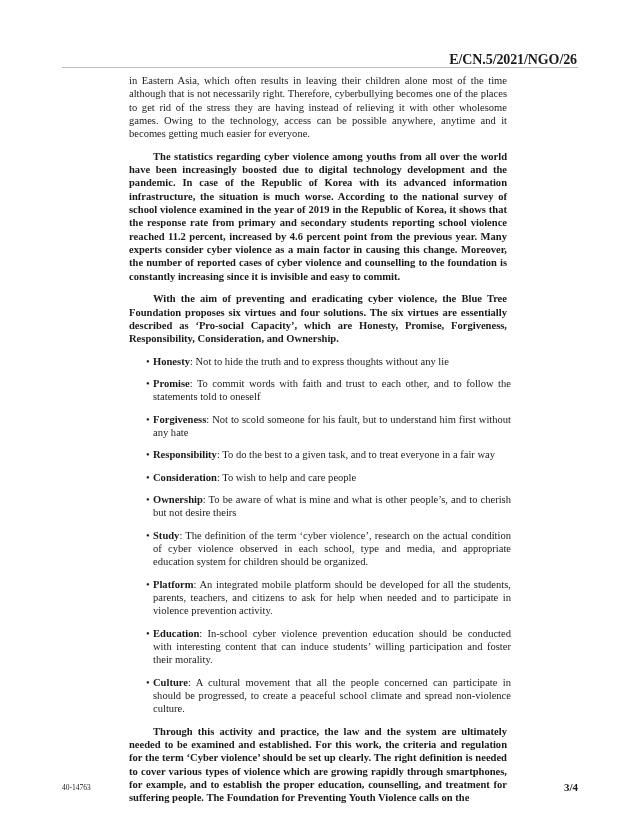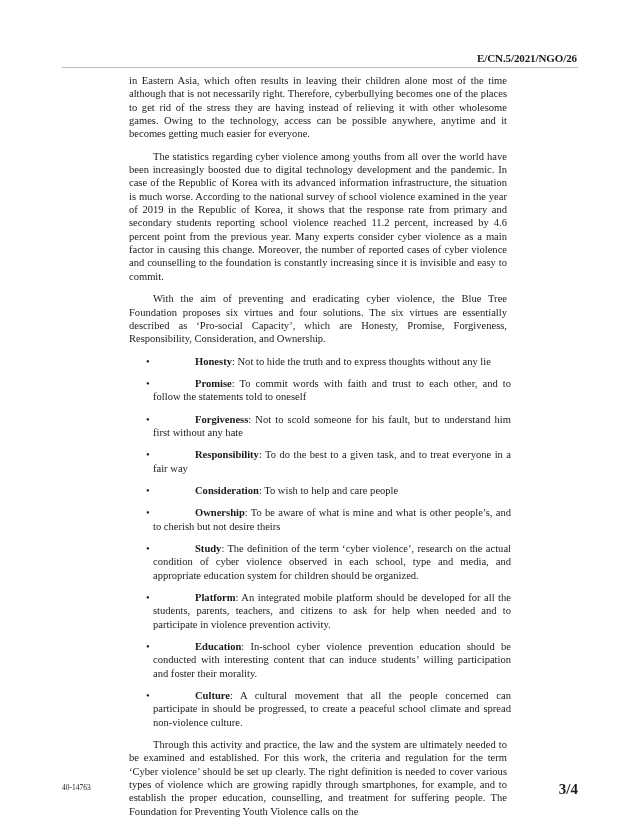--- a/index.html
+++ b/index.html
@@ -20,39 +20,40 @@
       left: 62px;
       width: 516px;
       top: 52px;
       height: 15px;
       border-bottom: 1px solid #bdbdbd;
     }
     .doc-symbol {
       position: absolute;
       right: 1px;
       top: 0px;
-      font-size: 11px;
+      font-size: 14px;
       font-weight: bold;
       letter-spacing: -0.1px;
     }
     .body-text {
       position: absolute;
       left: 129px;
       top: 74px;
       width: 382px;
       font-size: 10.55px;
       line-height: 13.35px;
     }
     .para {
       margin: 0 4px 9px 0;
       text-align: justify;
       text-indent: 0;
     }
     .para.indent {
       text-indent: 24px;
+      font-weight: bold;
     }
     ul.bullets {
       list-style: none;
       margin: 0 0 9px 0;
       padding: 0;
     }
     ul.bullets li {
       position: relative;
       padding-left: 24px;
       margin: 0 0 9px 0;
@@ -61,33 +62,32 @@
     ul.bullets li:last-child {
       margin-bottom: 9px;
     }
     .bullet-mark {
       position: absolute;
       left: 17px;
       top: 0;
     }
     .term {
       font-weight: bold;
-      margin-left: 42px;
     }
     .footer-left {
       position: absolute;
       left: 62px;
       top: 783px;
       font-size: 7.5px;
     }
     .footer-right {
       position: absolute;
       right: 62px;
       top: 781px;
-      font-size: 15px;
+      font-size: 11px;
       font-weight: bold;
     }
   </style>
 </head>
 <body>
 
 <div class="page-header">
   <span class="doc-symbol">E/CN.5/2021/NGO/26</span>
 </div>
 

